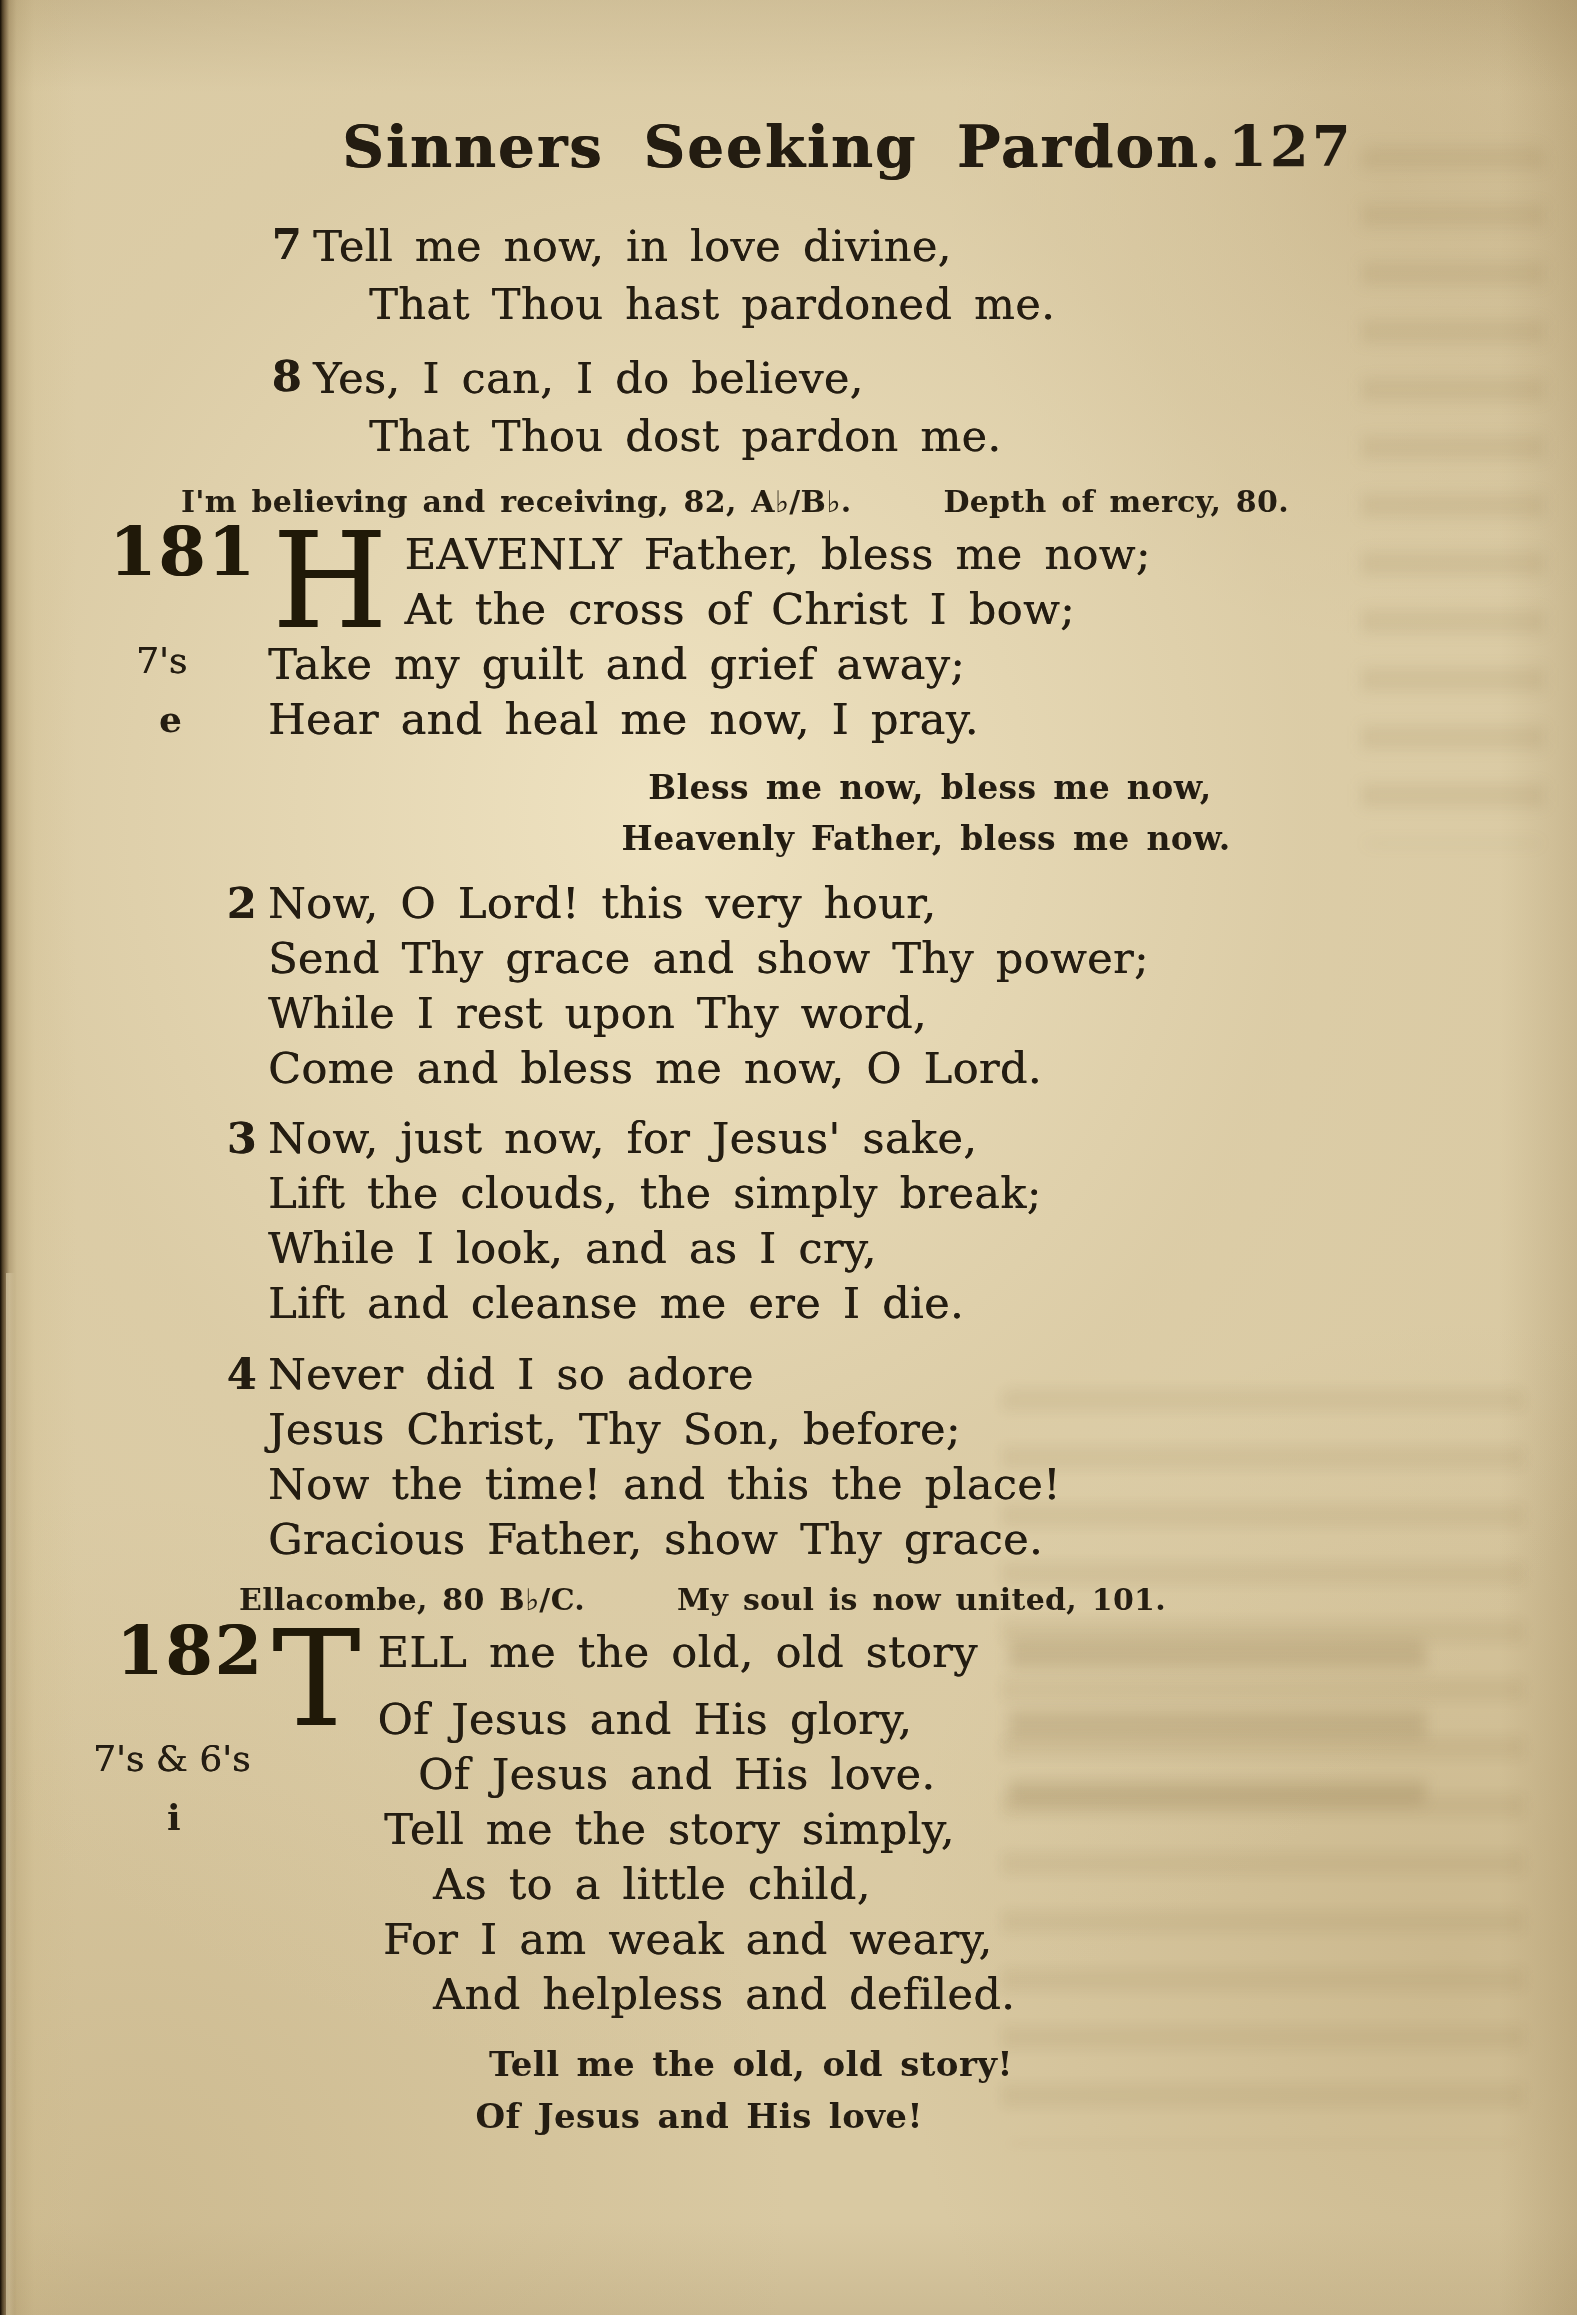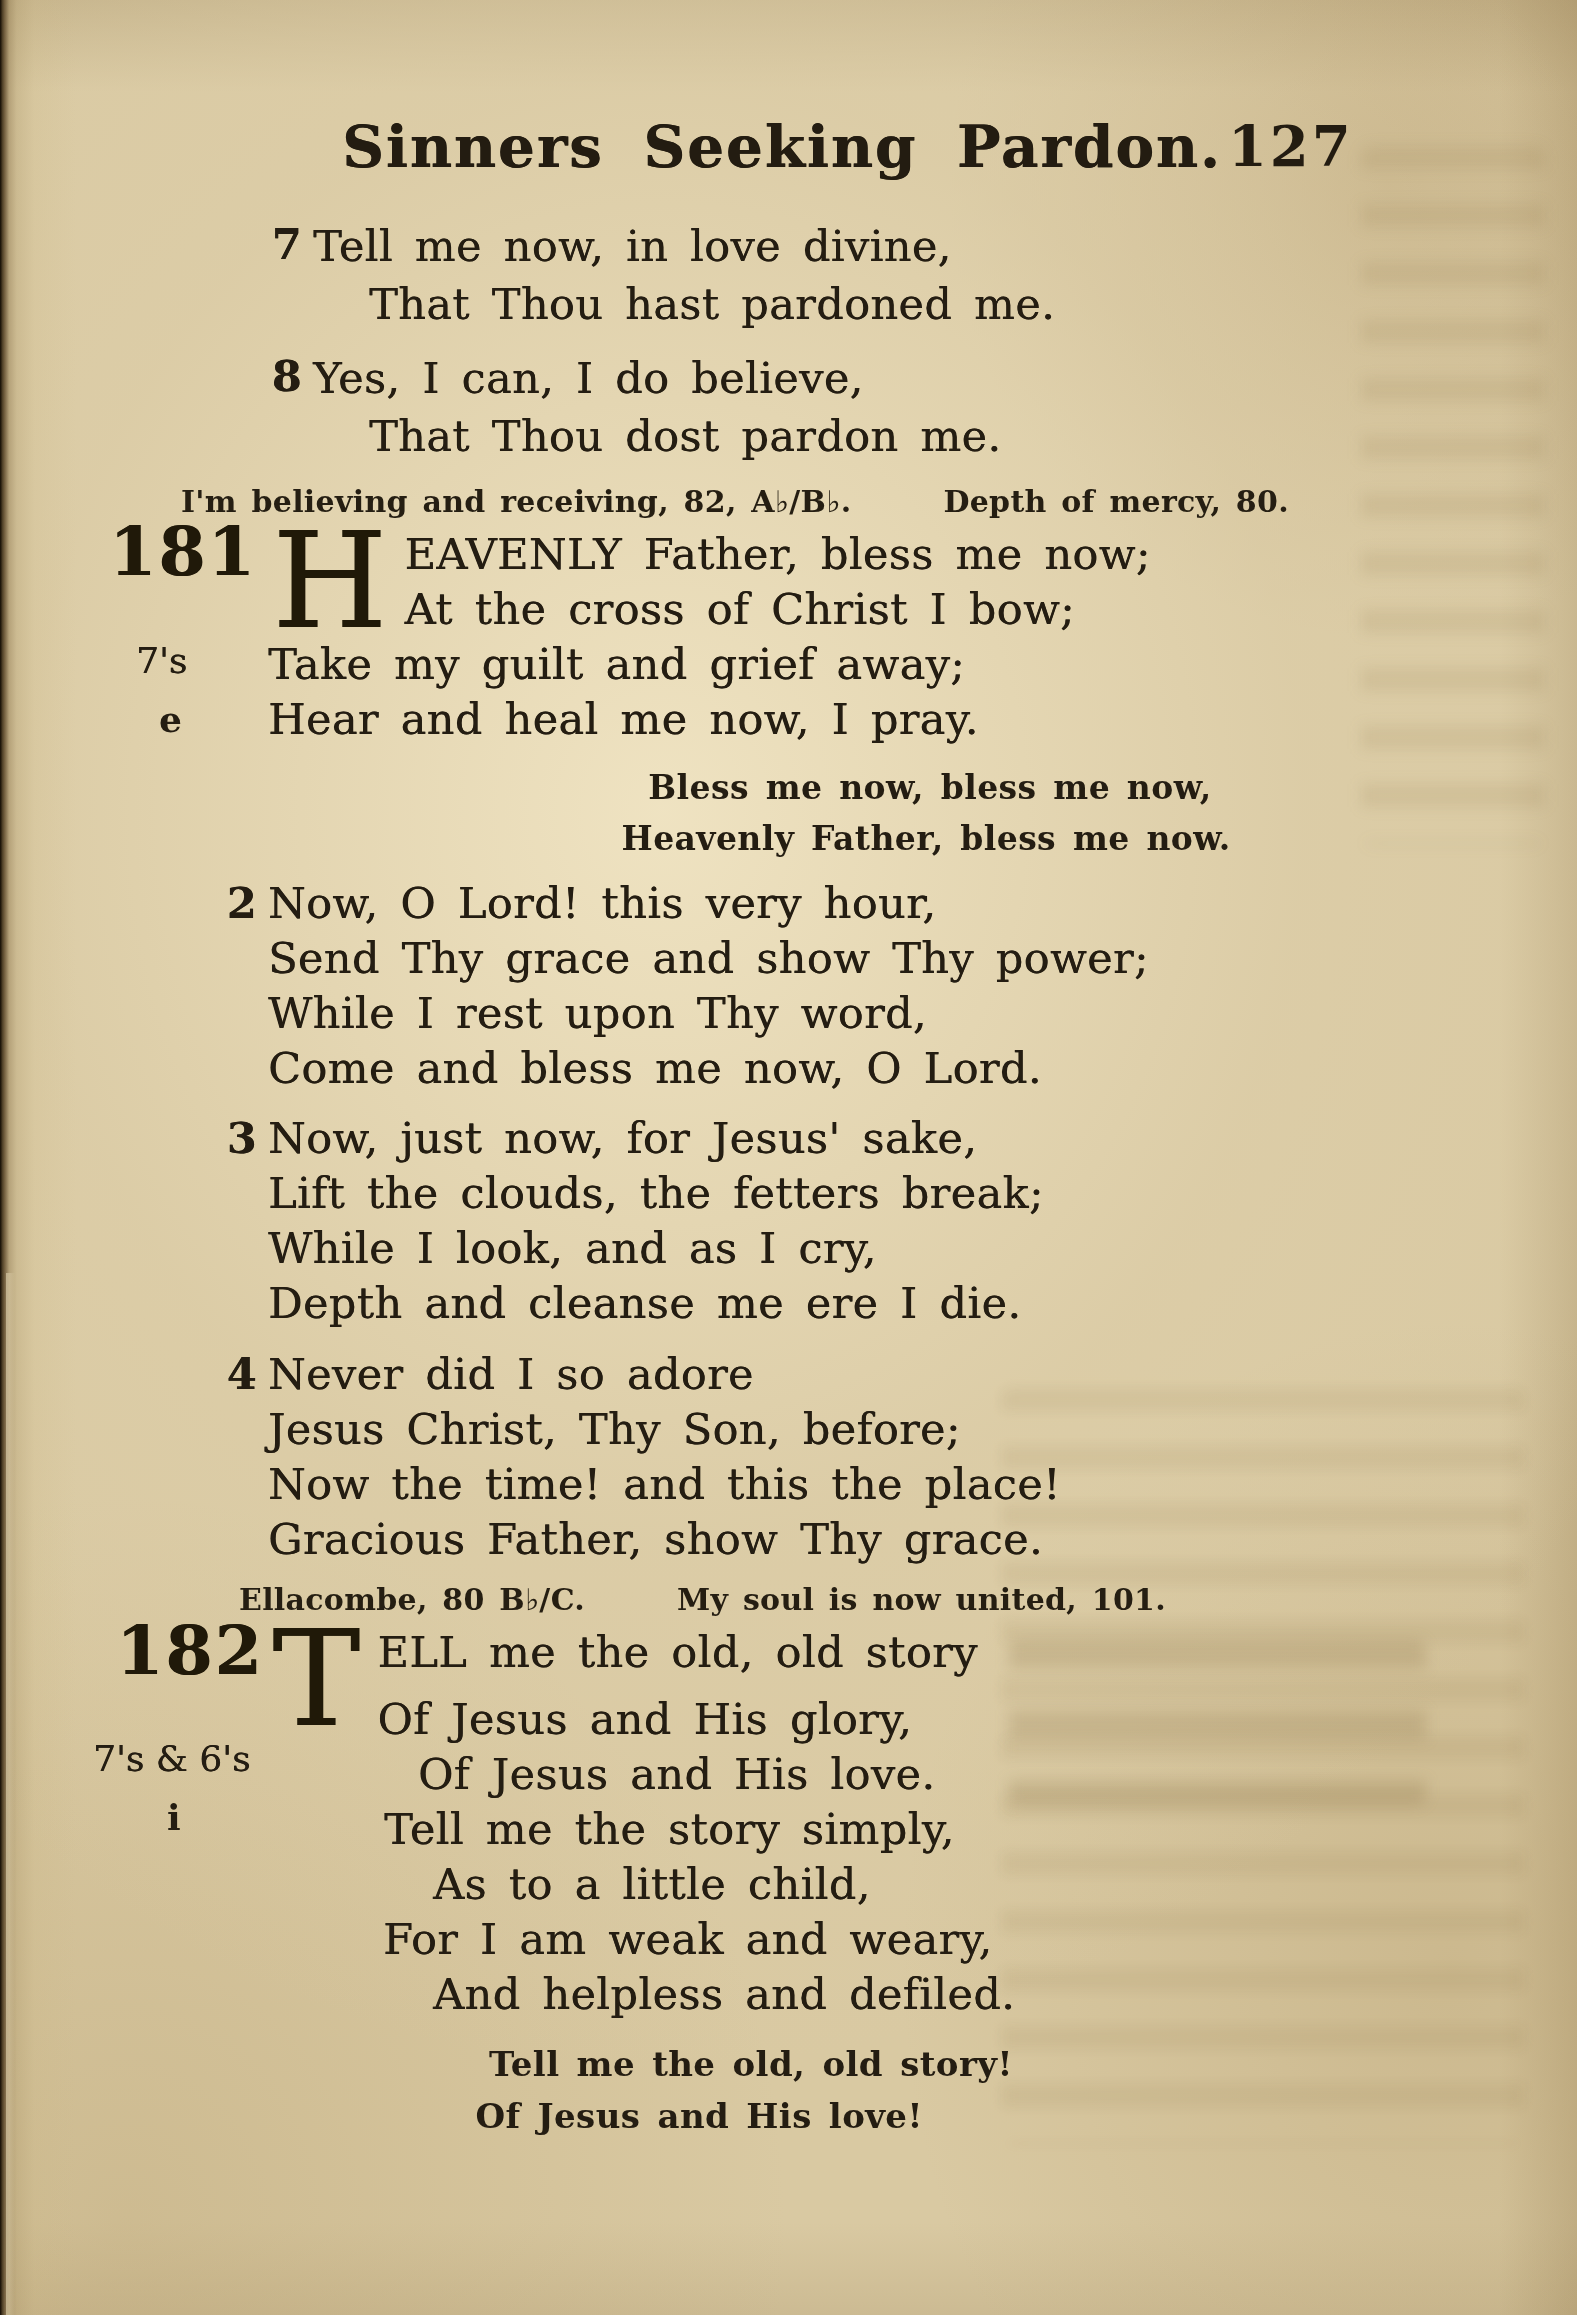--- a/index.html
+++ b/index.html
@@ -160,23 +160,23 @@
         <span class="vnum">2</span>
         <div class="line">Now, O Lord! this very hour,</div>
         <div class="line">Send Thy grace and show Thy power;</div>
         <div class="line">While I rest upon Thy word,</div>
         <div class="line">Come and bless me now, O Lord.</div>
       </div>
 
       <div class="stanza">
         <span class="vnum">3</span>
         <div class="line">Now, just now, for Jesus' sake,</div>
-        <div class="line">Lift the clouds, the fetters break;</div>
+        <div class="line">Lift the clouds, the simply break;</div>
         <div class="line">While I look, and as I cry,</div>
-        <div class="line">Depth and cleanse me ere I die.</div>
+        <div class="line">Lift and cleanse me ere I die.</div>
       </div>
 
       <div class="stanza">
         <span class="vnum">4</span>
         <div class="line">Never did I so adore</div>
         <div class="line">Jesus Christ, Thy Son, before;</div>
         <div class="line">Now the time! and this the place!</div>
         <div class="line">Gracious Father, show Thy grace.</div>
       </div>
     </section>

